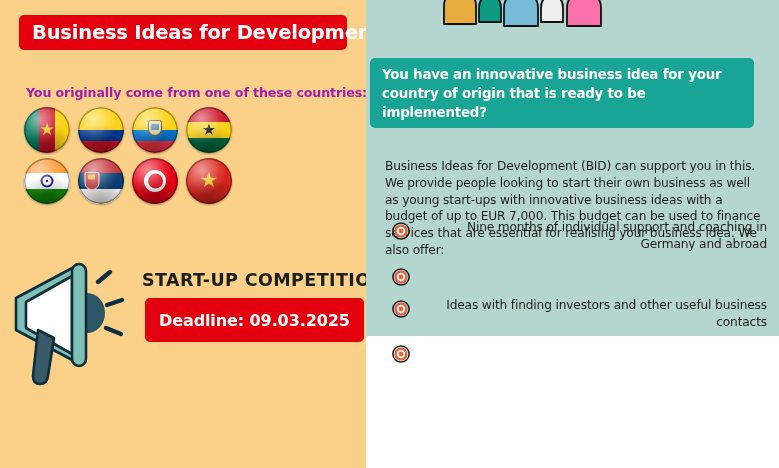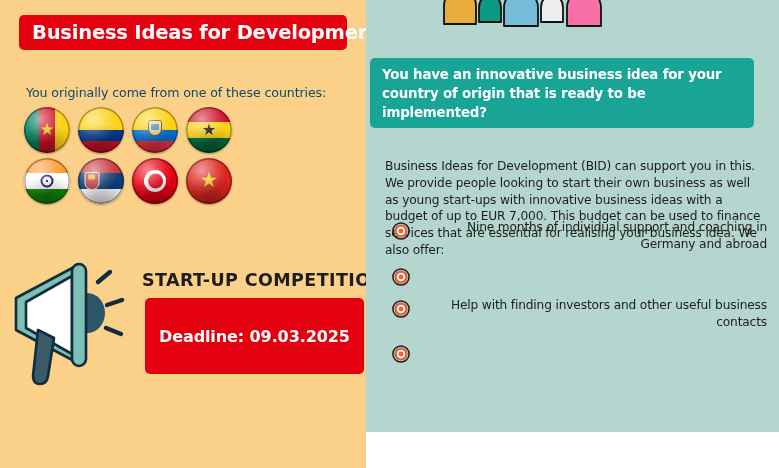--- a/index.html
+++ b/index.html
@@ -47,22 +47,22 @@
     font-weight: bold;
     letter-spacing: -0.2px;
     white-space: nowrap;
   }
   #countries-label {
     position: absolute;
     left: 26px;
     top: 85px;
     font-family: "DejaVu Sans", sans-serif;
     font-size: 12.6px;
-    font-weight: normal;
-    color: #0c4a6e;
+    font-weight: bold;
+    color: #a21caf;
     letter-spacing: -0.1px;
     white-space: nowrap;
     text-align: center;
   }
   #flag-grid {
     position: absolute;
     left: 24px;
     top: 107px;
     display: grid;
     grid-template-columns: repeat(4, 54px);
@@ -214,36 +214,36 @@
   }
   #deadline-badge {
     position: absolute;
     left: 135px;
     top: 48px;
     height: 44px;
     background: #e3000f;
     border-radius: 5px;
     display: flex;
     align-items: center;
-    padding: 16px 14px;
+    padding: 0 14px;
   }
   #deadline-badge .txt {
     color: #ffffff;
     font-family: "DejaVu Sans", sans-serif;
     font-size: 16px;
     font-weight: bold;
     letter-spacing: -0.1px;
     white-space: nowrap;
   }
 
   
   #right-panel {
     position: relative;
     width: 413px;
-    height: 432px;
+    height: 336px;
     background: #b5d6cf;
     flex: 0 0 413px;
   }
   #people-illustration {
     position: absolute;
     left: 72px;
     top: -36px;
     width: 170px;
     height: 66px;
   }
@@ -446,21 +446,21 @@
         </svg>
       </div>
 
       <div class="benefit">
         <svg class="bullet-icon" viewBox="0 0 18 18">
           <circle cx="9" cy="9" r="8.1" fill="none" stroke="#1d1d1b" stroke-width="1.5"></circle>
           <circle cx="9" cy="9" r="6.6" fill="#e8623a"></circle>
           <circle cx="9" cy="9" r="4.2" fill="#ffffff"></circle>
           <circle cx="9" cy="9" r="2.4" fill="#e8623a"></circle>
         </svg>
-        <span class="benefit-text">Help with finding investors and other useful business contacts</span>
+        <span class="benefit-text">Ideas with finding investors and other useful business contacts</span>
       </div>
 
       <div class="benefit">
         <svg class="bullet-icon" viewBox="0 0 18 18">
           <circle cx="9" cy="9" r="8.1" fill="none" stroke="#1d1d1b" stroke-width="1.5"></circle>
           <circle cx="9" cy="9" r="6.6" fill="#e8623a"></circle>
           <circle cx="9" cy="9" r="4.2" fill="#ffffff"></circle>
           <circle cx="9" cy="9" r="2.4" fill="#e8623a"></circle>
         </svg>
       </div>

